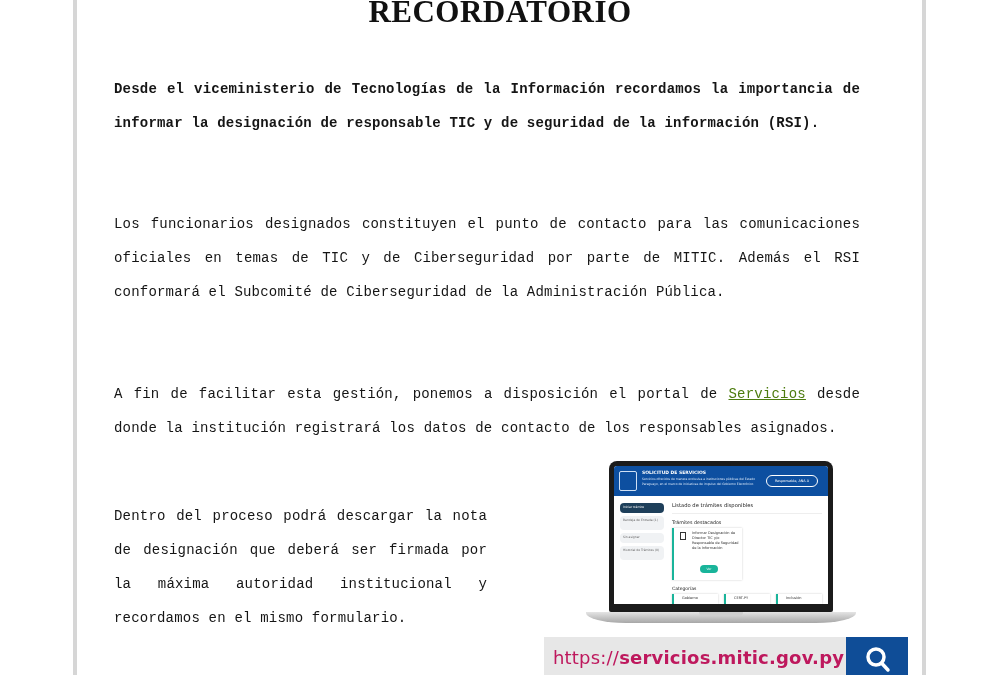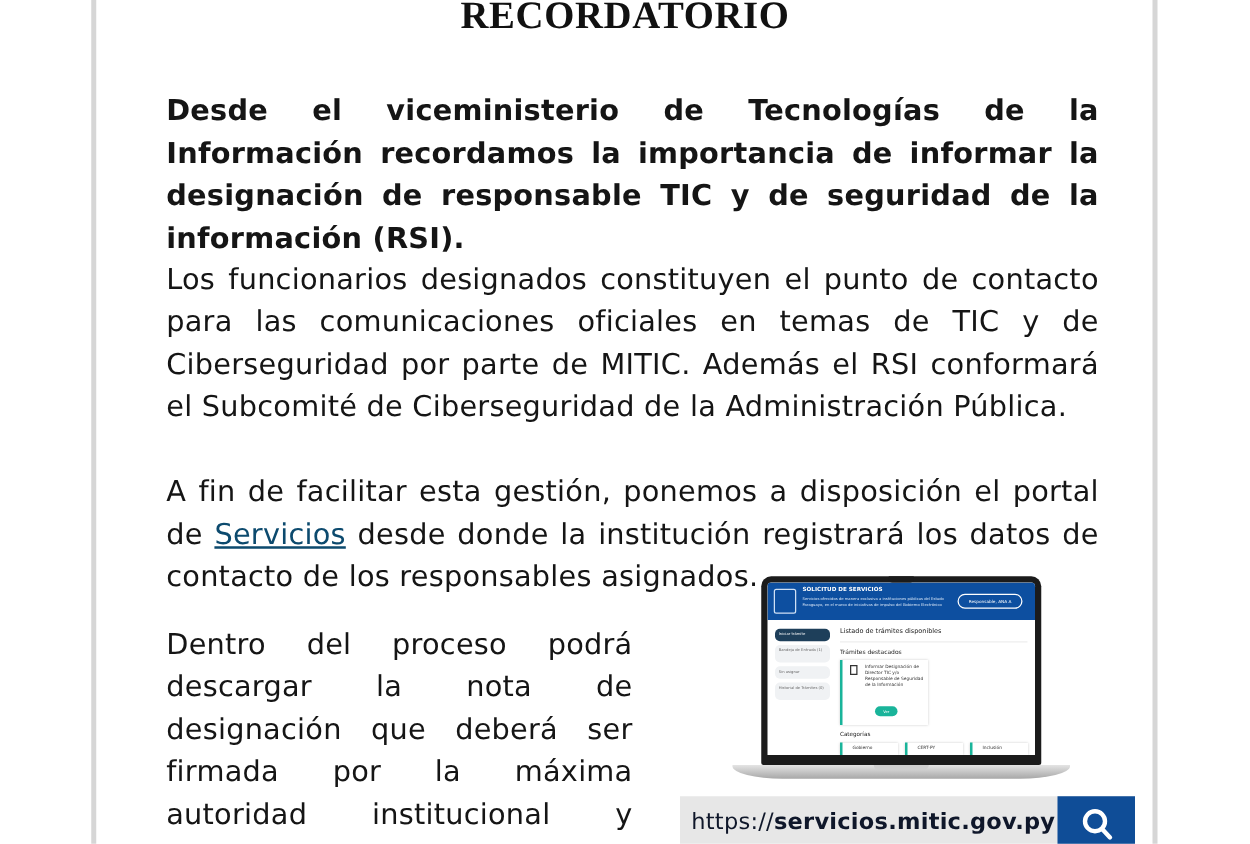--- a/index.html
+++ b/index.html
@@ -10,29 +10,29 @@
     position: absolute; left: 73px; top: -10px; width: 853px; height: 700px;
     border-left: 4px solid #d6d6d6; border-right: 4px solid #d6d6d6;
     background: #fff;
   }
   .title {
     position: absolute; left: 0; top: -6px; width: 1000px; text-align: center;
     font-family: "Liberation Serif", "DejaVu Serif", serif;
     font-size: 31px; letter-spacing: 0.5px; color: #111;
   }
   .para {
-    position: absolute; left: 133px; width: 746px;
-    font-size: 23px; line-height: 34px; text-align: justify;
-    text-align-last: left; letter-spacing: 0.2px; color: #151515;
+    position: absolute; left: 114px; width: 746px;
+    font-size: 14px; line-height: 34px; text-align: justify;
+    text-align-last: left; letter-spacing: 0.2px; color: #151515; font-family: Liberation Mono, monospace;
   }
   .para.bold { font-weight: bold; top: 72px; }
   .p2 { top: 207px; }
   .p3 { top: 377px; }
   .p4 { top: 499px; width: 373px; }
-  .link { text-decoration: underline; color: #0c4a6e; }
+  .link { text-decoration: underline; color: #4d7c0f; }
 
   
   .laptop { position: absolute; left: 586px; top: 461px; width: 270px; height: 168px; }
   .lid {
     position: absolute; left: 23px; top: 0; width: 224px; height: 151px;
     background: #1b1b1b; border-radius: 8px 8px 2px 2px; padding: 5px 5px 8px 5px;
   }
   .notch { position: absolute; left: 102px; top: 0; width: 20px; height: 5px; background:#1b1b1b; border-radius: 0 0 3px 3px; z-index:3;}
   .screen { position: relative; width: 100%; height: 100%; background: #fff; overflow: hidden; border-radius: 3px 3px 0 0; }
   .scr-header { height: 30px; background: #0d4fa0; position: relative; }
@@ -55,21 +55,21 @@
   .scr-cats { display: flex; gap: 6px; margin-top: 3px; }
   .scr-cat { width: 46px; height: 10px; border-left: 2px solid #19b49a; box-shadow: 0 0 2px #ccc; font-size: 3.5px; color:#333; padding: 2px 8px; }
   .base {
     position: absolute; left: 0; top: 151px; width: 270px; height: 11px;
     background: linear-gradient(#e4e4e4, #a7a7a7); border-radius: 0 0 40px 40px / 0 0 10px 10px;
   }
   .base-notch { position: absolute; left: 113px; top: 0; width: 44px; height: 4px; background: #cfcfcf; border-radius: 0 0 4px 4px; }
 
   
   .urlbar { position: absolute; left: 544px; top: 637px; width: 364px; height: 44px; background: #e7e7e7; }
-  .url-text { position: absolute; left: 9px; top: 10px; font-size: 18px; color: #0f172a; letter-spacing: 0.2px; }
+  .url-text { position: absolute; left: 9px; top: 10px; font-size: 18px; color: #be185d; letter-spacing: 0.2px; }
   .url-text .domain { font-weight: 600; }
   .search-btn { position: absolute; right: 0; top: 0; width: 62px; height: 44px; background: #0f4d97; }
   .search-btn svg { position: absolute; left: 17px; top: 8px; }
 </style>
 </head>
 <body>
 
 <div class="page-frame"></div>
 
 <h1 class="title">RECORDATORIO</h1>

